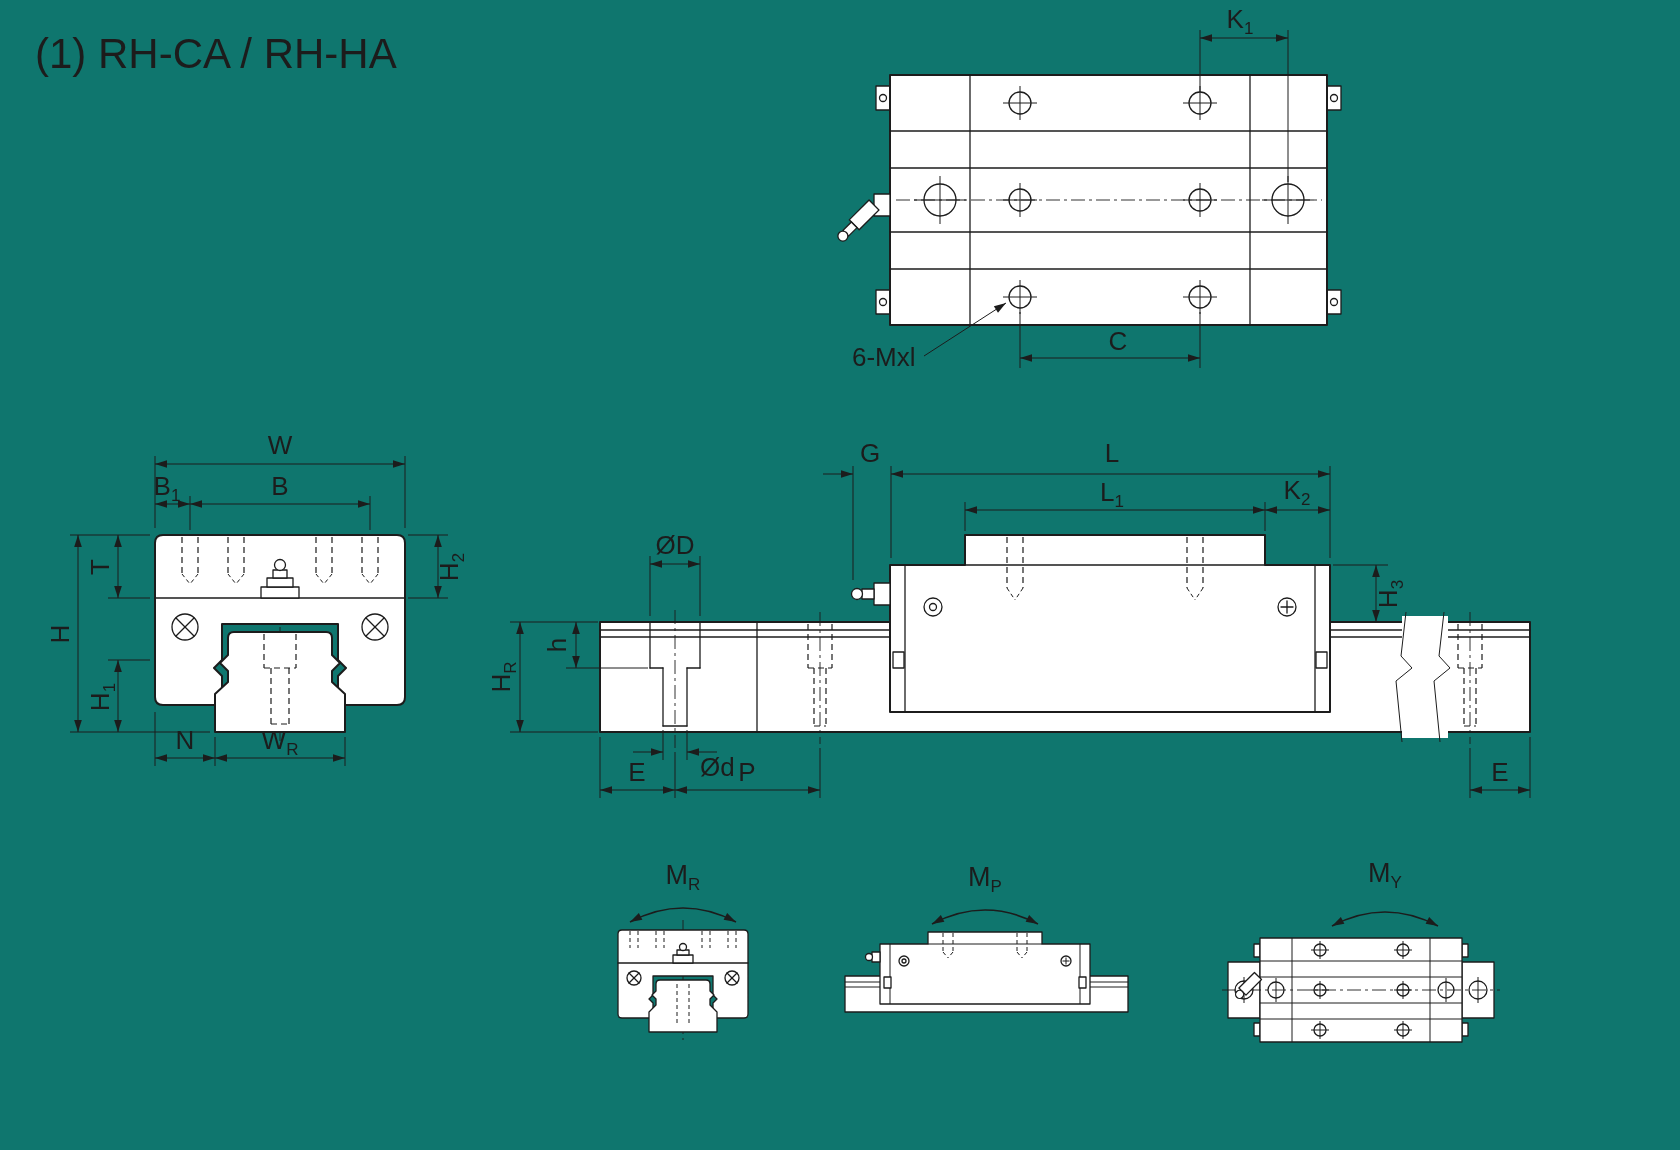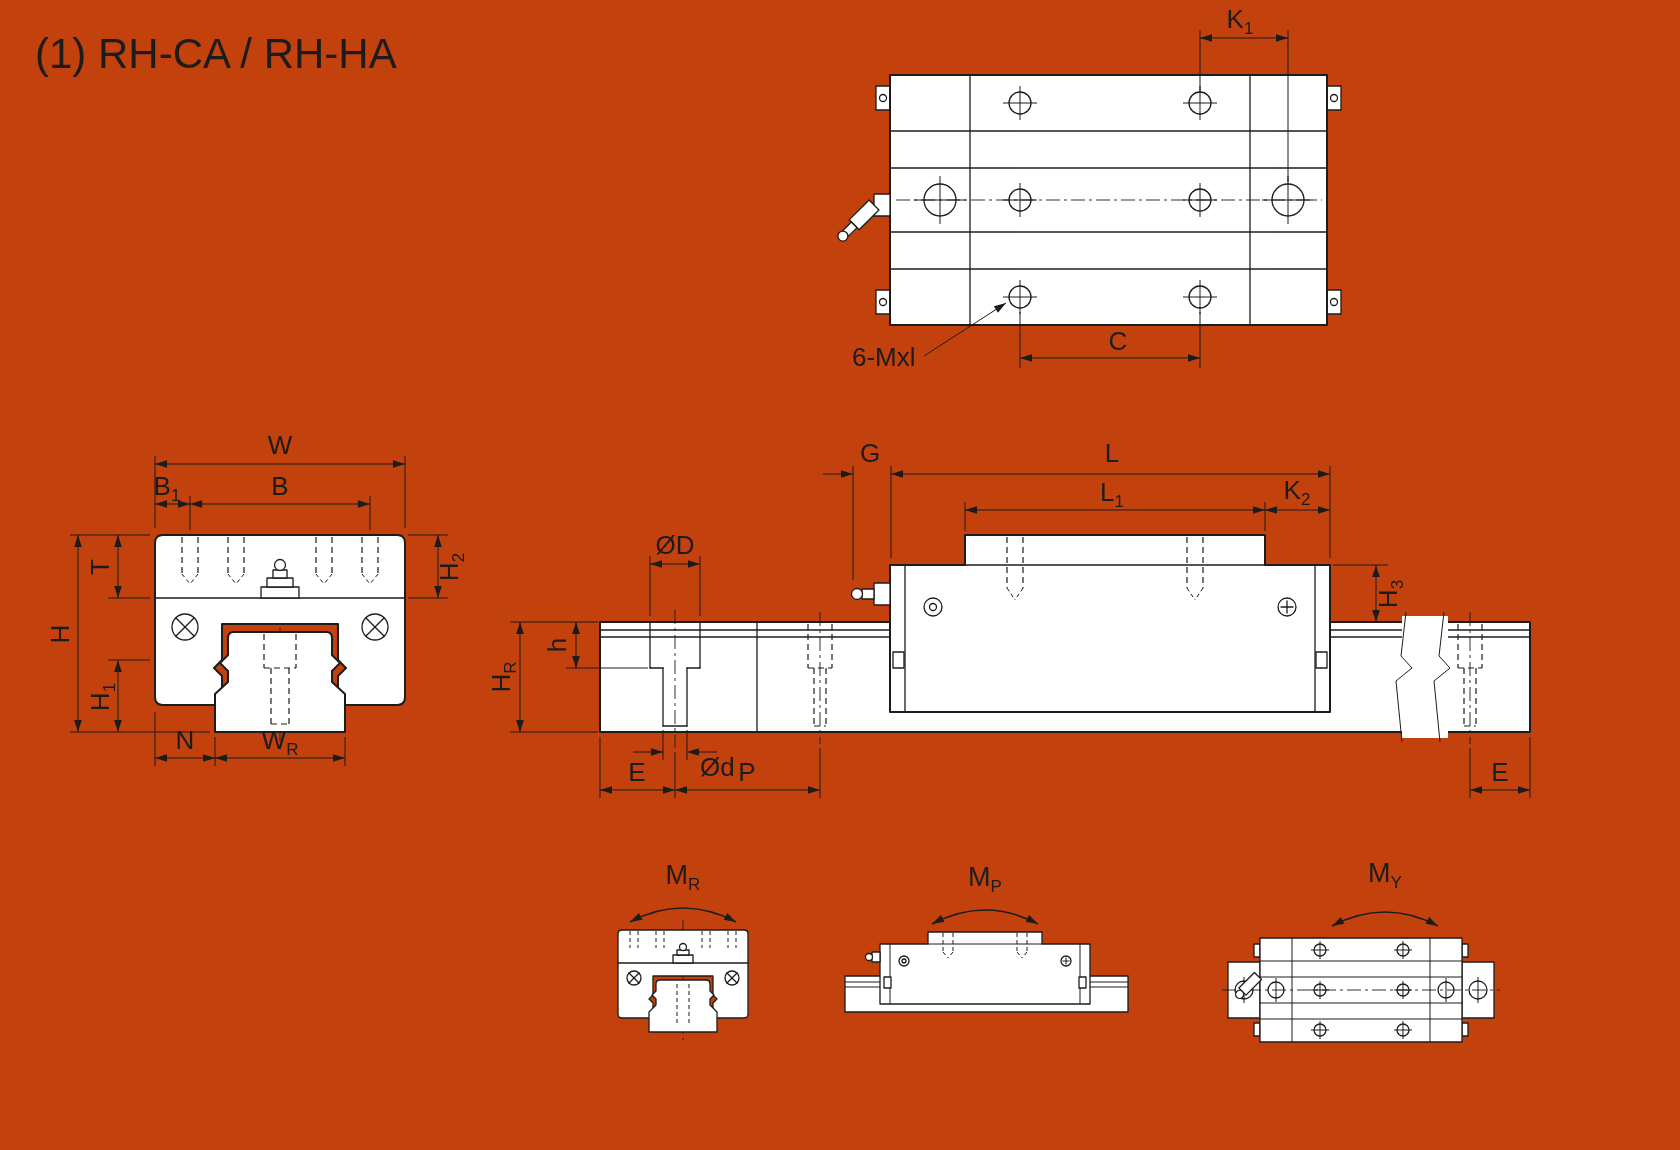--- a/index.html
+++ b/index.html
@@ -1,16 +1,16 @@
 <!DOCTYPE html>
 <html><head>
 <meta charset="utf-8">
 <style>
   html,body{margin:0;padding:0;background:#ffffff;}
-  #stage{position:relative;width:1680px;height:1150px;background:#c2410c;overflow:hidden;}
+  #stage{position:relative;width:1680px;height:1150px;background:#0f766e;overflow:hidden;}
   svg{position:absolute;left:0;top:0;}
   .ln  {stroke:#1c1c1c;fill:none;stroke-width:2;stroke-linejoin:round;stroke-linecap:round;}
   .ln1 {stroke:#1c1c1c;fill:none;stroke-width:1.3;stroke-linejoin:round;stroke-linecap:round;}
   .dim {stroke:#1c1c1c;fill:none;stroke-width:1;}
   .arr {stroke:#1c1c1c;fill:none;stroke-width:1.6;}
   .cl  {stroke:#1c1c1c;fill:none;stroke-width:0.9;stroke-dasharray:14 4 3 4;}
   .hd  {stroke:#1c1c1c;fill:none;stroke-width:1.2;stroke-dasharray:6 4;}
   .hd2 {stroke:#1c1c1c;fill:none;stroke-width:1;stroke-dasharray:4 3;}
   .wf  {fill:#ffffff;}
   text {font-family:"Liberation Sans","DejaVu Sans",sans-serif;fill:#1c1c1c;}

